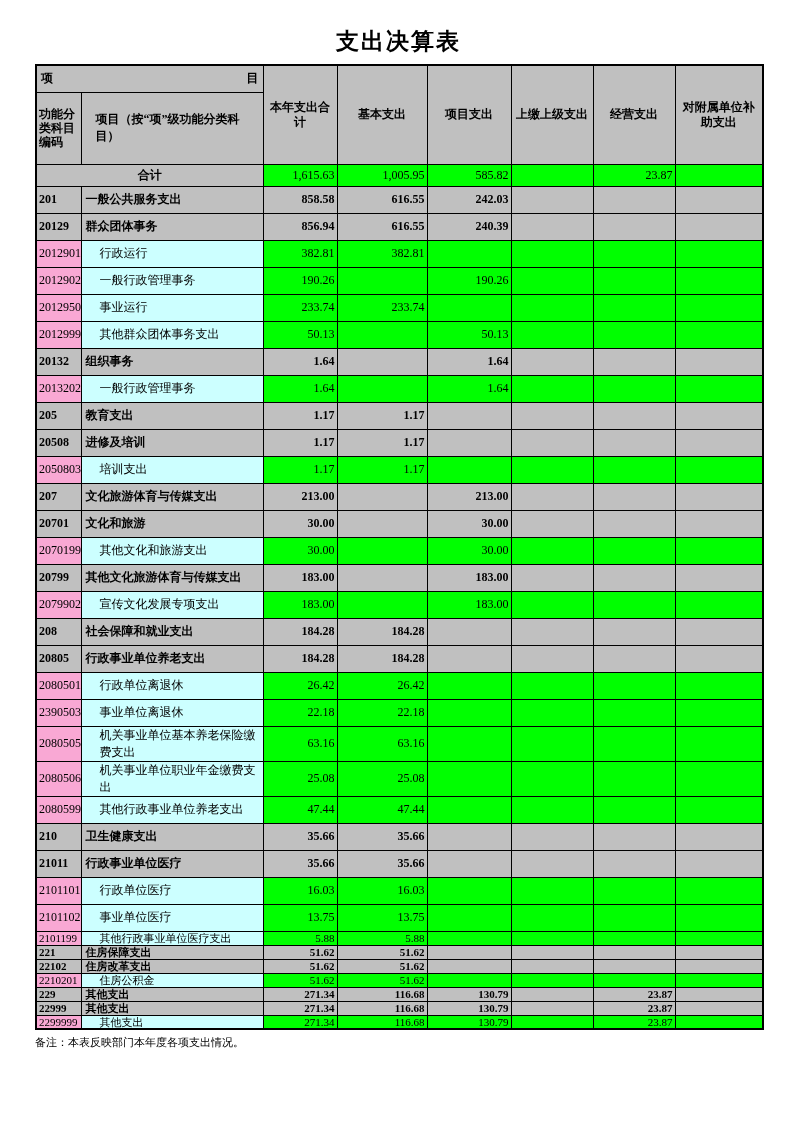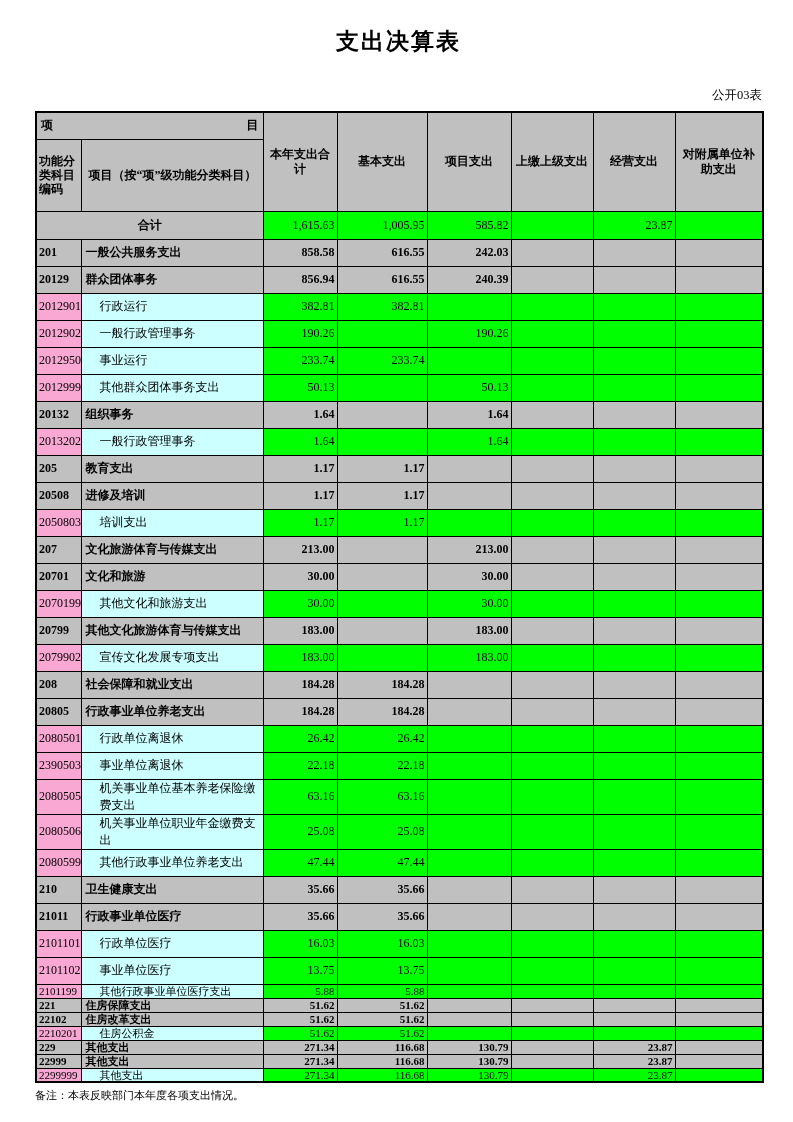--- a/index.html
+++ b/index.html
@@ -20,44 +20,43 @@
     border-collapse:collapse; table-layout:fixed; width:727px; margin-top:7px;
     border:2px solid #000;
   }
   table.fin td { border:1px solid #000; overflow:hidden; font-size:12px; }
   
   thead td { background:#c0c0c0; font-weight:bold; text-align:center; vertical-align:middle; }
   tr.h1 { height:27px; }
   tr.h2 { height:72px; }
   .xm-wrap { display:flex; justify-content:space-between; padding:0 4px; }
   td.code-h { font-size:11.5px; text-align:left; padding:0 1px 0 2px; line-height:14px; vertical-align:middle; }
-  td.item-h { text-align:left; padding-left:7px; }
+  td.item-h { text-align:left; padding-left:14px; }
   td.val-h { line-height:15px; padding:0 2px; }
   
   tbody tr { height:27px; }
   tbody tr.compact { height:14px; }
   tbody tr.compact td { font-size:11px; line-height:12px; padding-top:0; padding-bottom:0; }
   td.code { padding-left:2px; font-size:11.5px; background:#fff; vertical-align:middle; }
   td.name { padding-left:4px; vertical-align:middle; }
   td.val  { text-align:right; padding-right:2px; vertical-align:middle; }
   tr.total td.tlabel { background:#c0c0c0; font-weight:bold; text-align:center; }
-  tr.total { height:28px; }
+  tr.total { height:22px; }
   tr.total td.val { background:#00ff00; }
   tr.parent td { background:#c0c0c0; font-weight:bold; }
   tr.detail td.code { background:#f9a8d4; font-weight:normal; }
   tr.detail td.name { background:#ccffff; padding-left:18px; }
   tr.detail td.val  { background:#00ff00; }
   .footnote { font-size:11px; margin-top:5px; }
 </style>
 </head>
 <body>
 
 <div class="page">
   <div class="doc-title">支出决算表</div>
-  <div class="form-code">公开03表</div>
 
   <table class="fin">
     <colgroup>
       <col style="width:45px">
         <col style="width:182px">
         <col style="width:74px">
         <col style="width:90px">
       <col style="width:84px">
         <col style="width:82px">
         <col style="width:82px">

